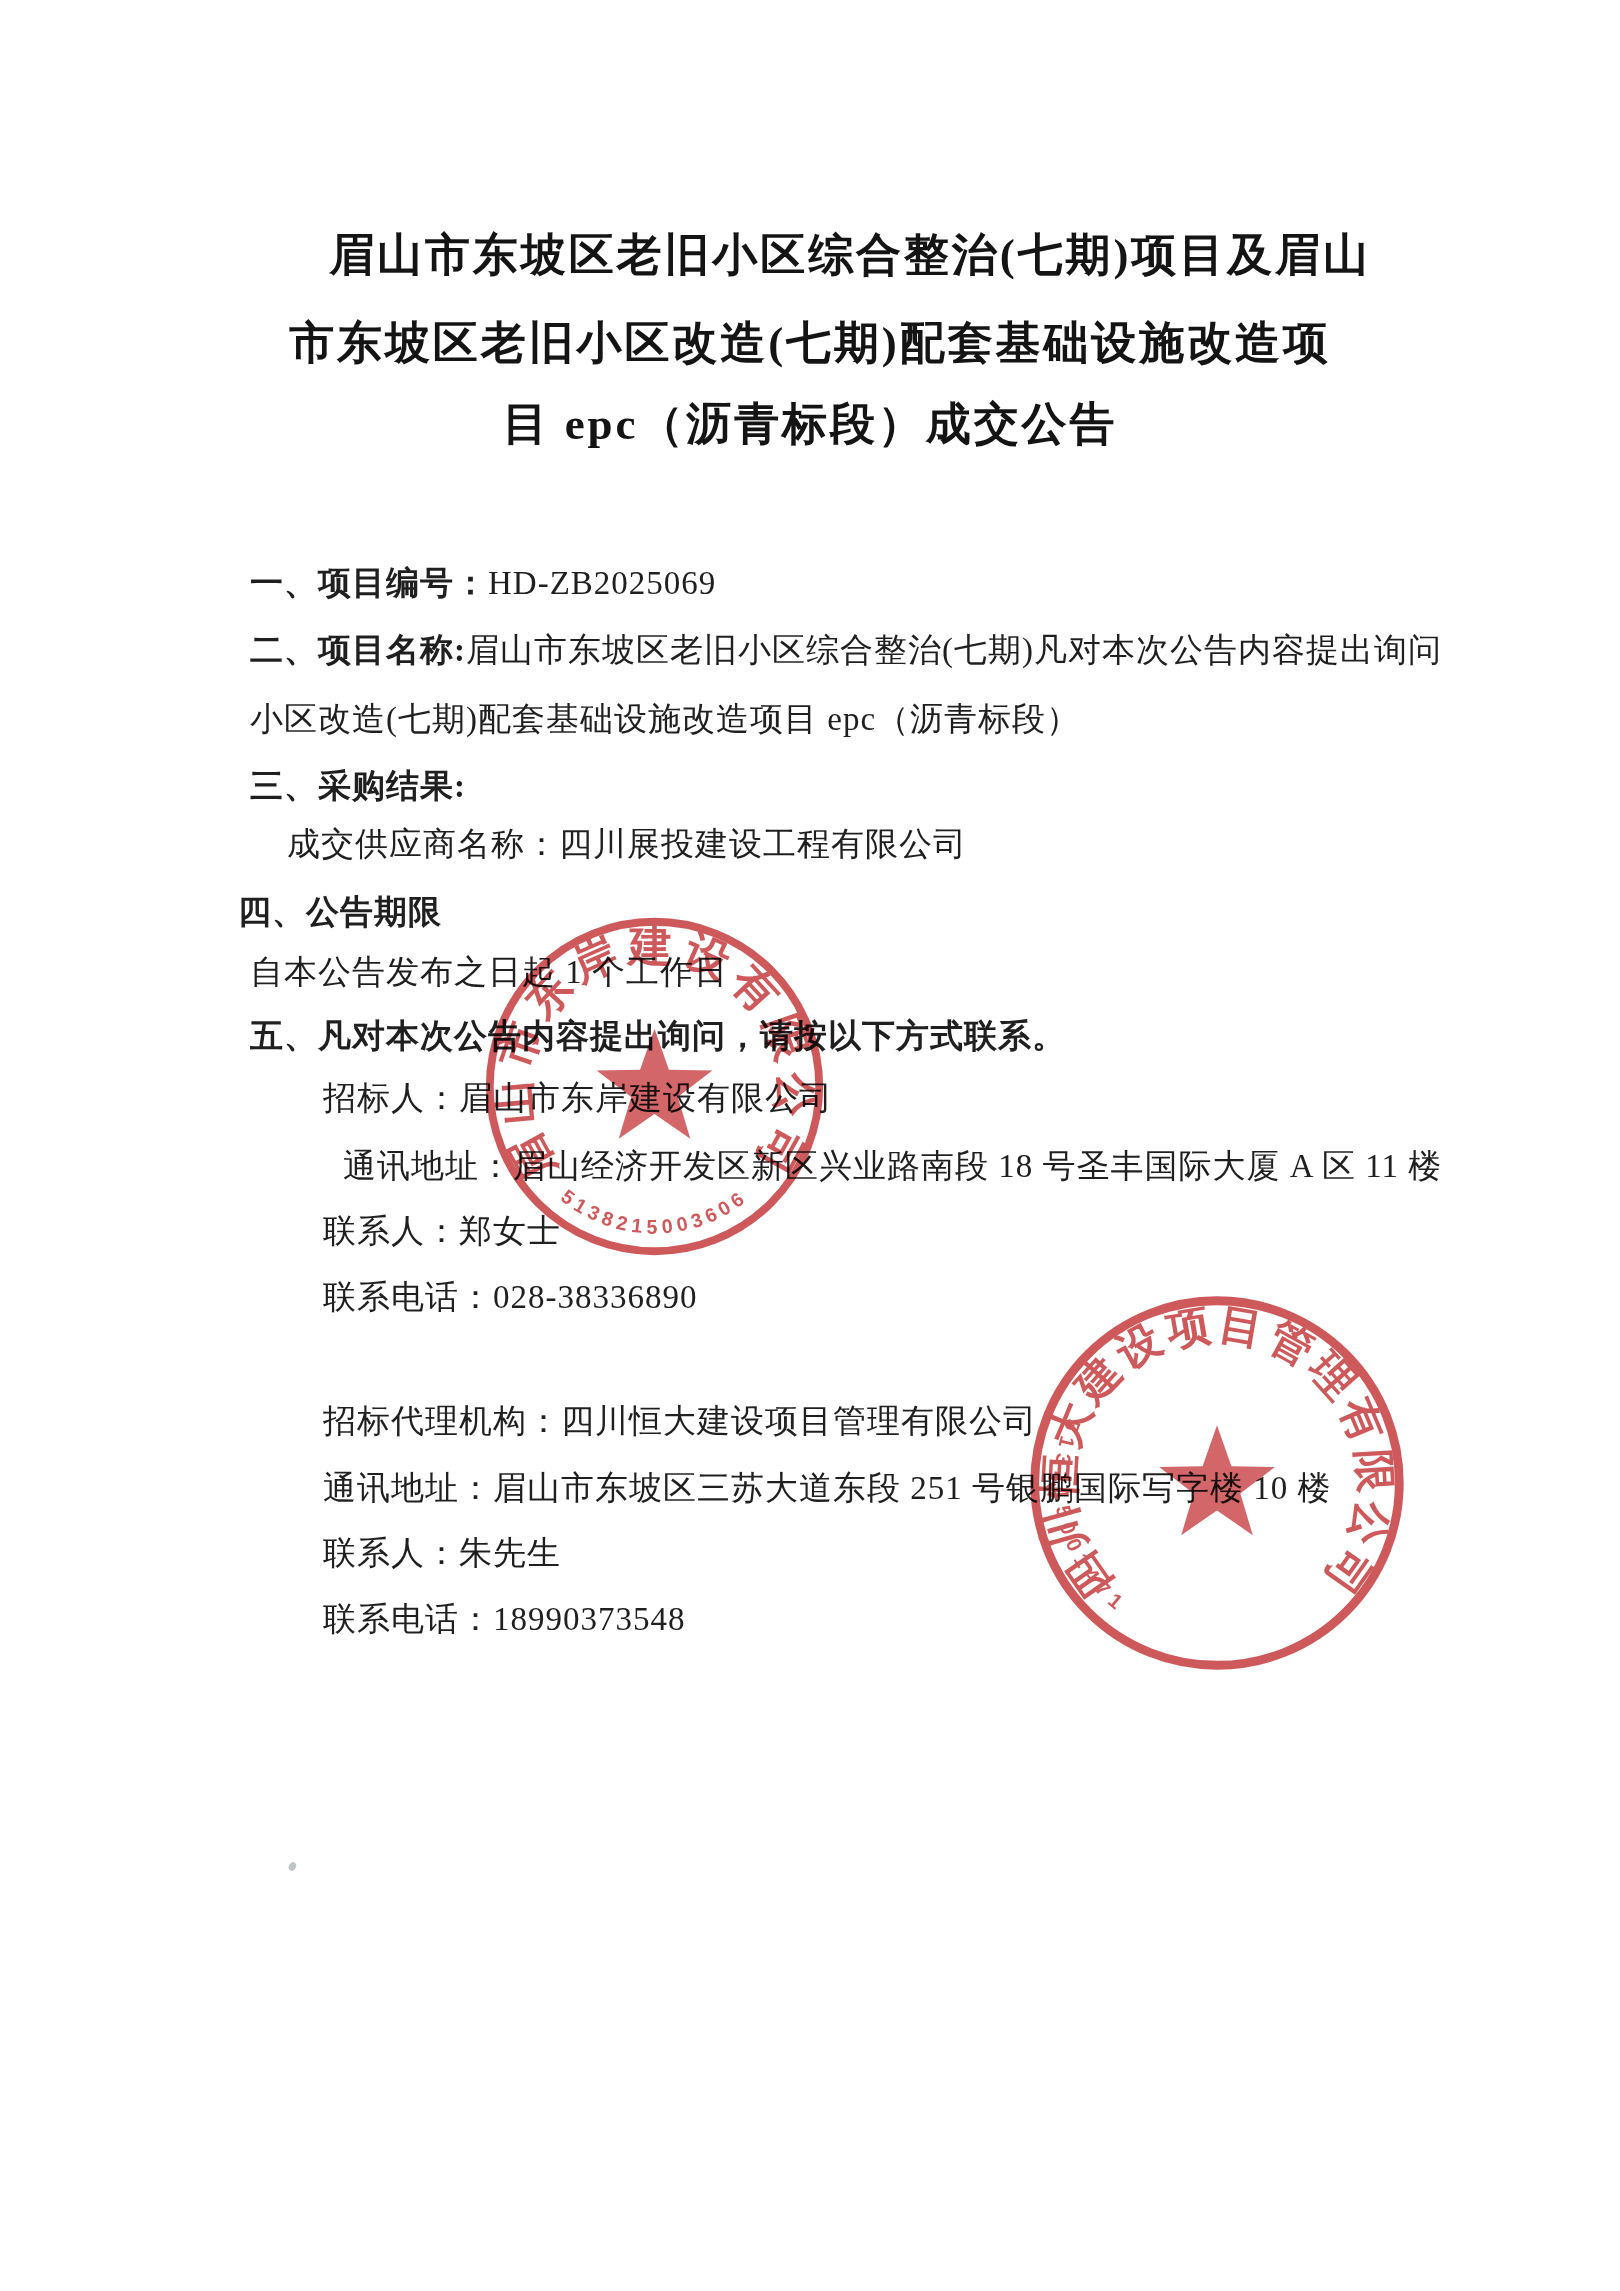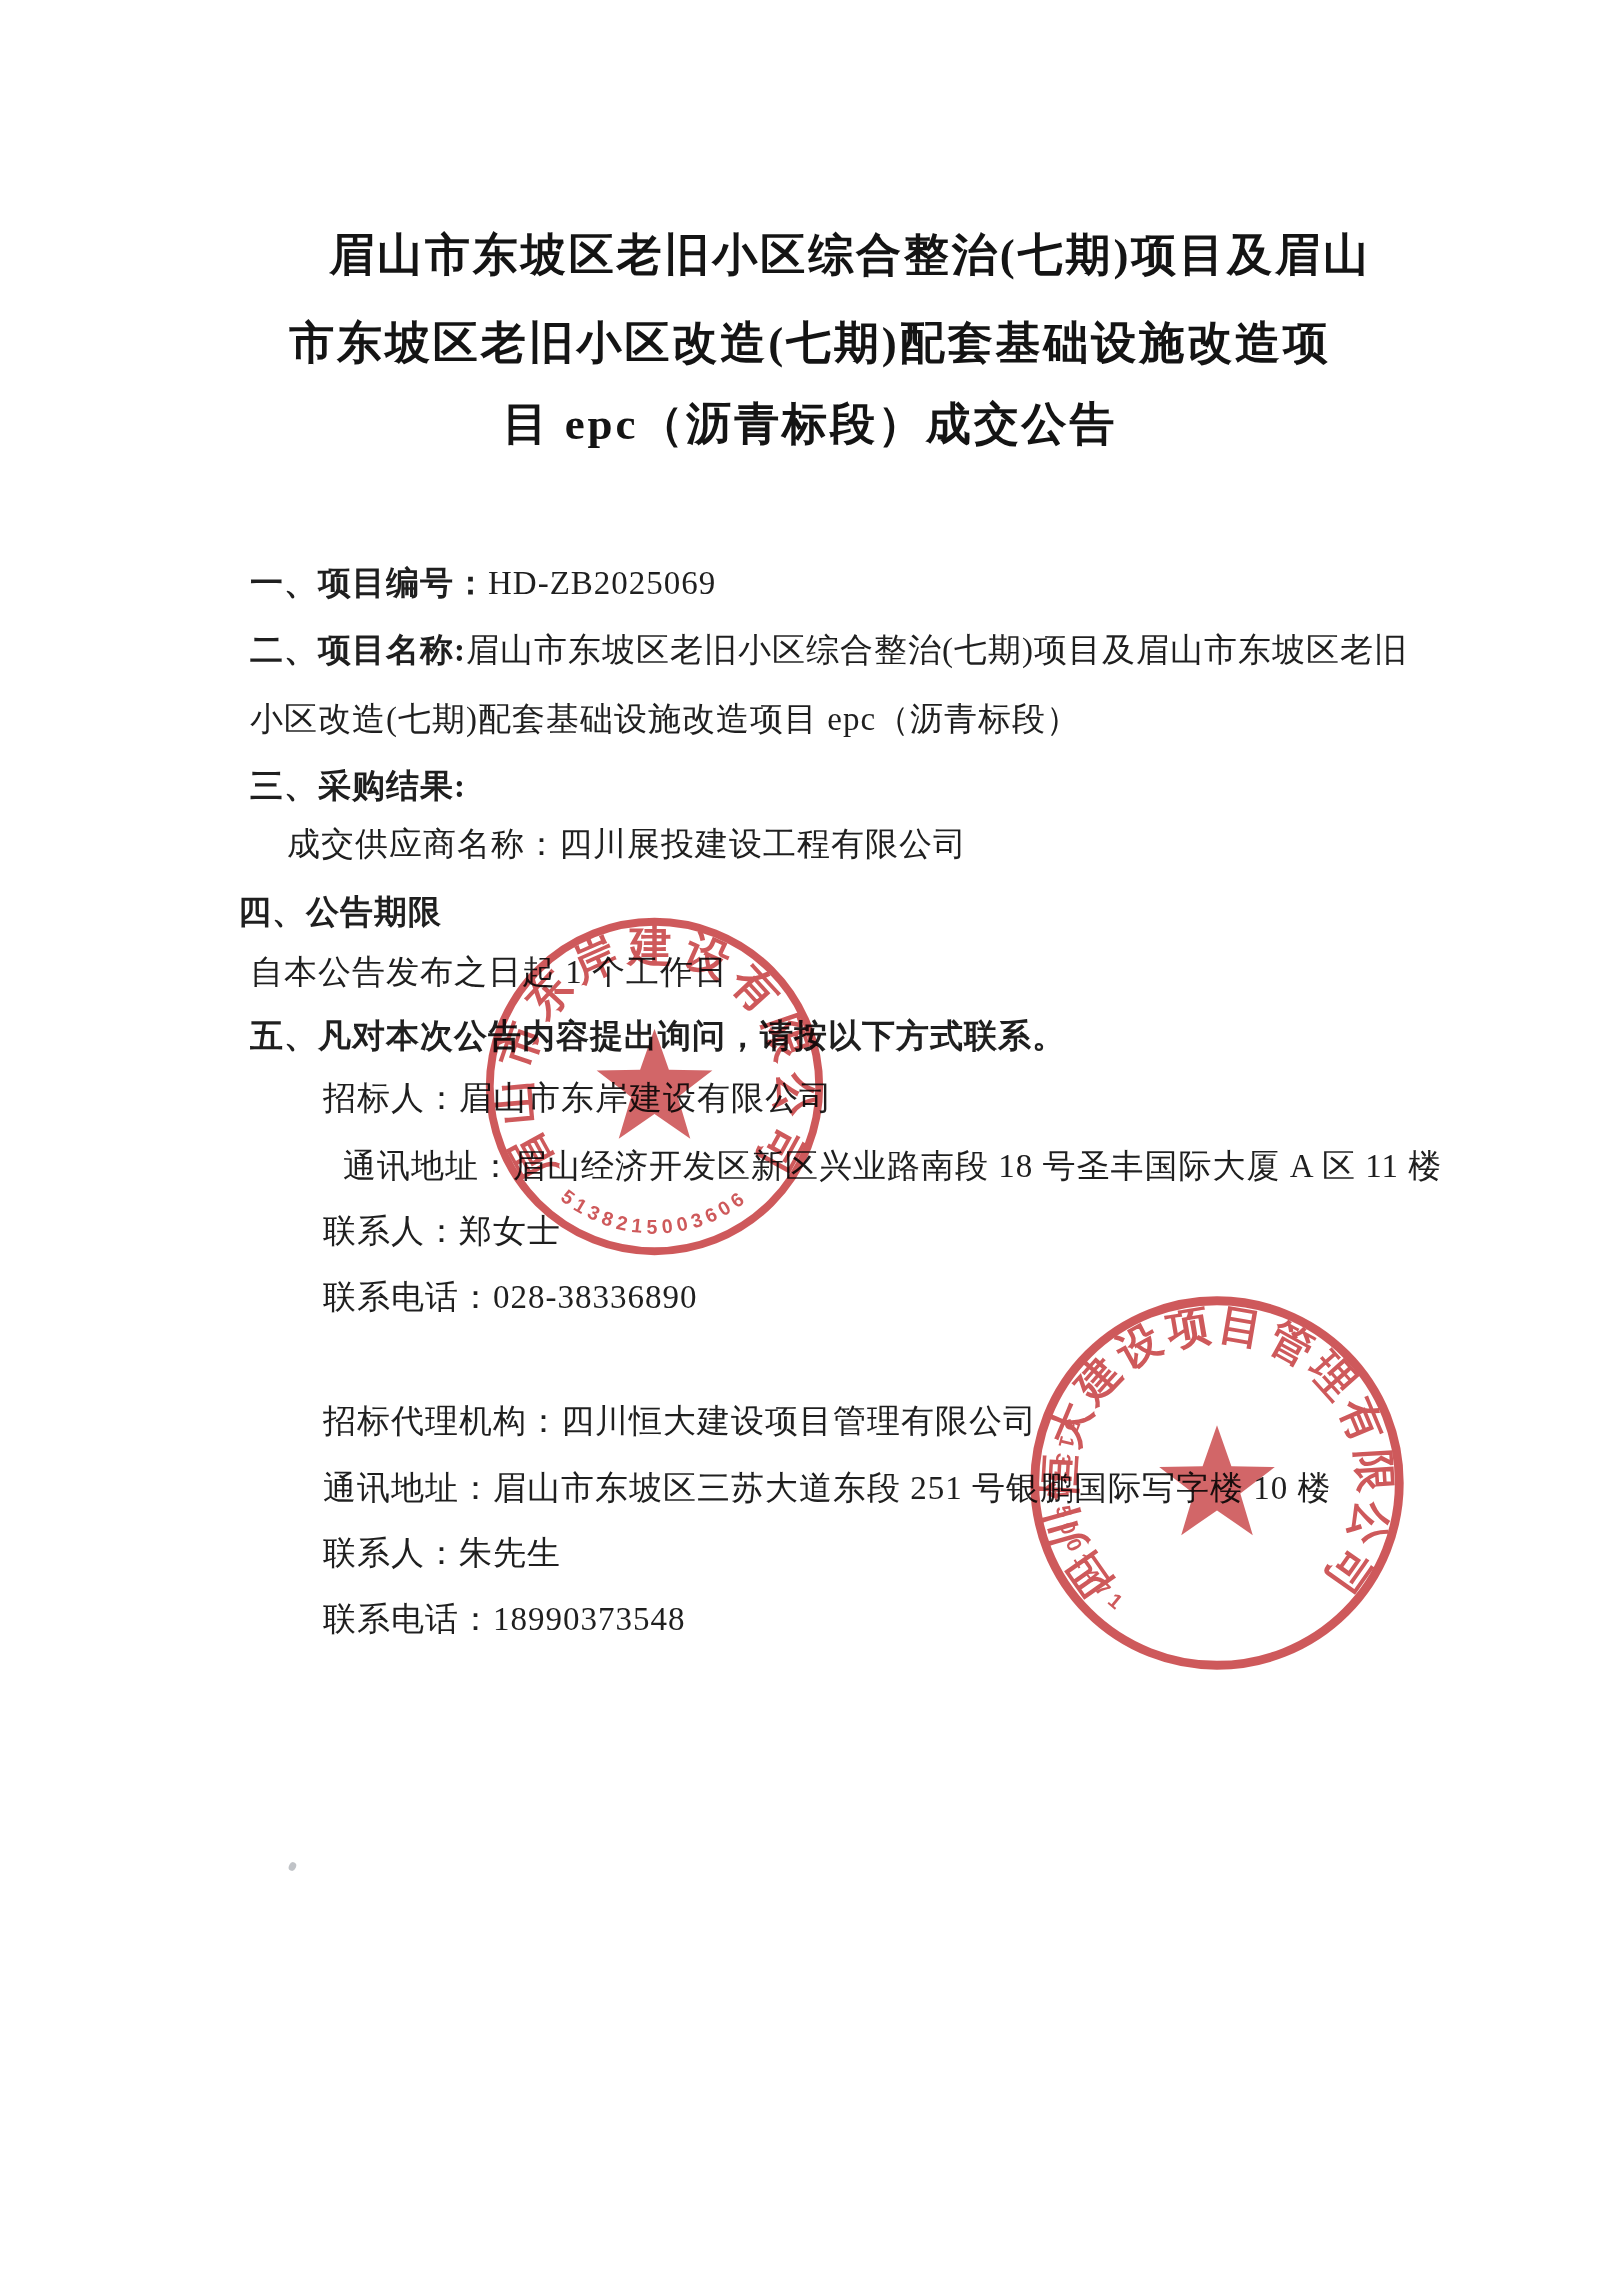--- a/index.html
+++ b/index.html
@@ -64,21 +64,21 @@
 
   <div class="title-line" style="top:233px;padding-left:40px;">眉山市东坡区老旧小区综合整治(七期)项目及眉山</div>
   <div class="title-line" style="top:321px;">市东坡区老旧小区改造(七期)配套基础设施改造项</div>
   <div class="title-line" style="top:402px;">目 epc（沥青标段）成交公告</div>
 
   <div class="line" style="left:250px; top:565px;">
     <span class="b">一、项目编号：</span><span>HD-ZB2025069</span>
   </div>
 
   <div class="line" style="left:250px; top:632px;">
-    <span class="b">二、项目名称:</span><span>眉山市东坡区老旧小区综合整治(七期)项目及眉山市东坡区老旧</span>
+    <span class="b">二、项目名称:</span><span>眉山市东坡区老旧小区综合整治(七期)凡对本次公告内容提出询问</span>
   </div>
   <div class="line" style="left:250px; top:701px;">
     <span>小区改造(七期)配套基础设施改造项目 epc（沥青标段）</span>
   </div>
 
   <div class="line b" style="left:250px; top:768px;">三、采购结果:</div>
 
   <div class="line" style="left:250px; top:826px;margin-left:37px;">成交供应商名称：四川展投建设工程有限公司</div>
 
   <div class="line b" style="left:238px; top:894px;">四、公告期限</div>

